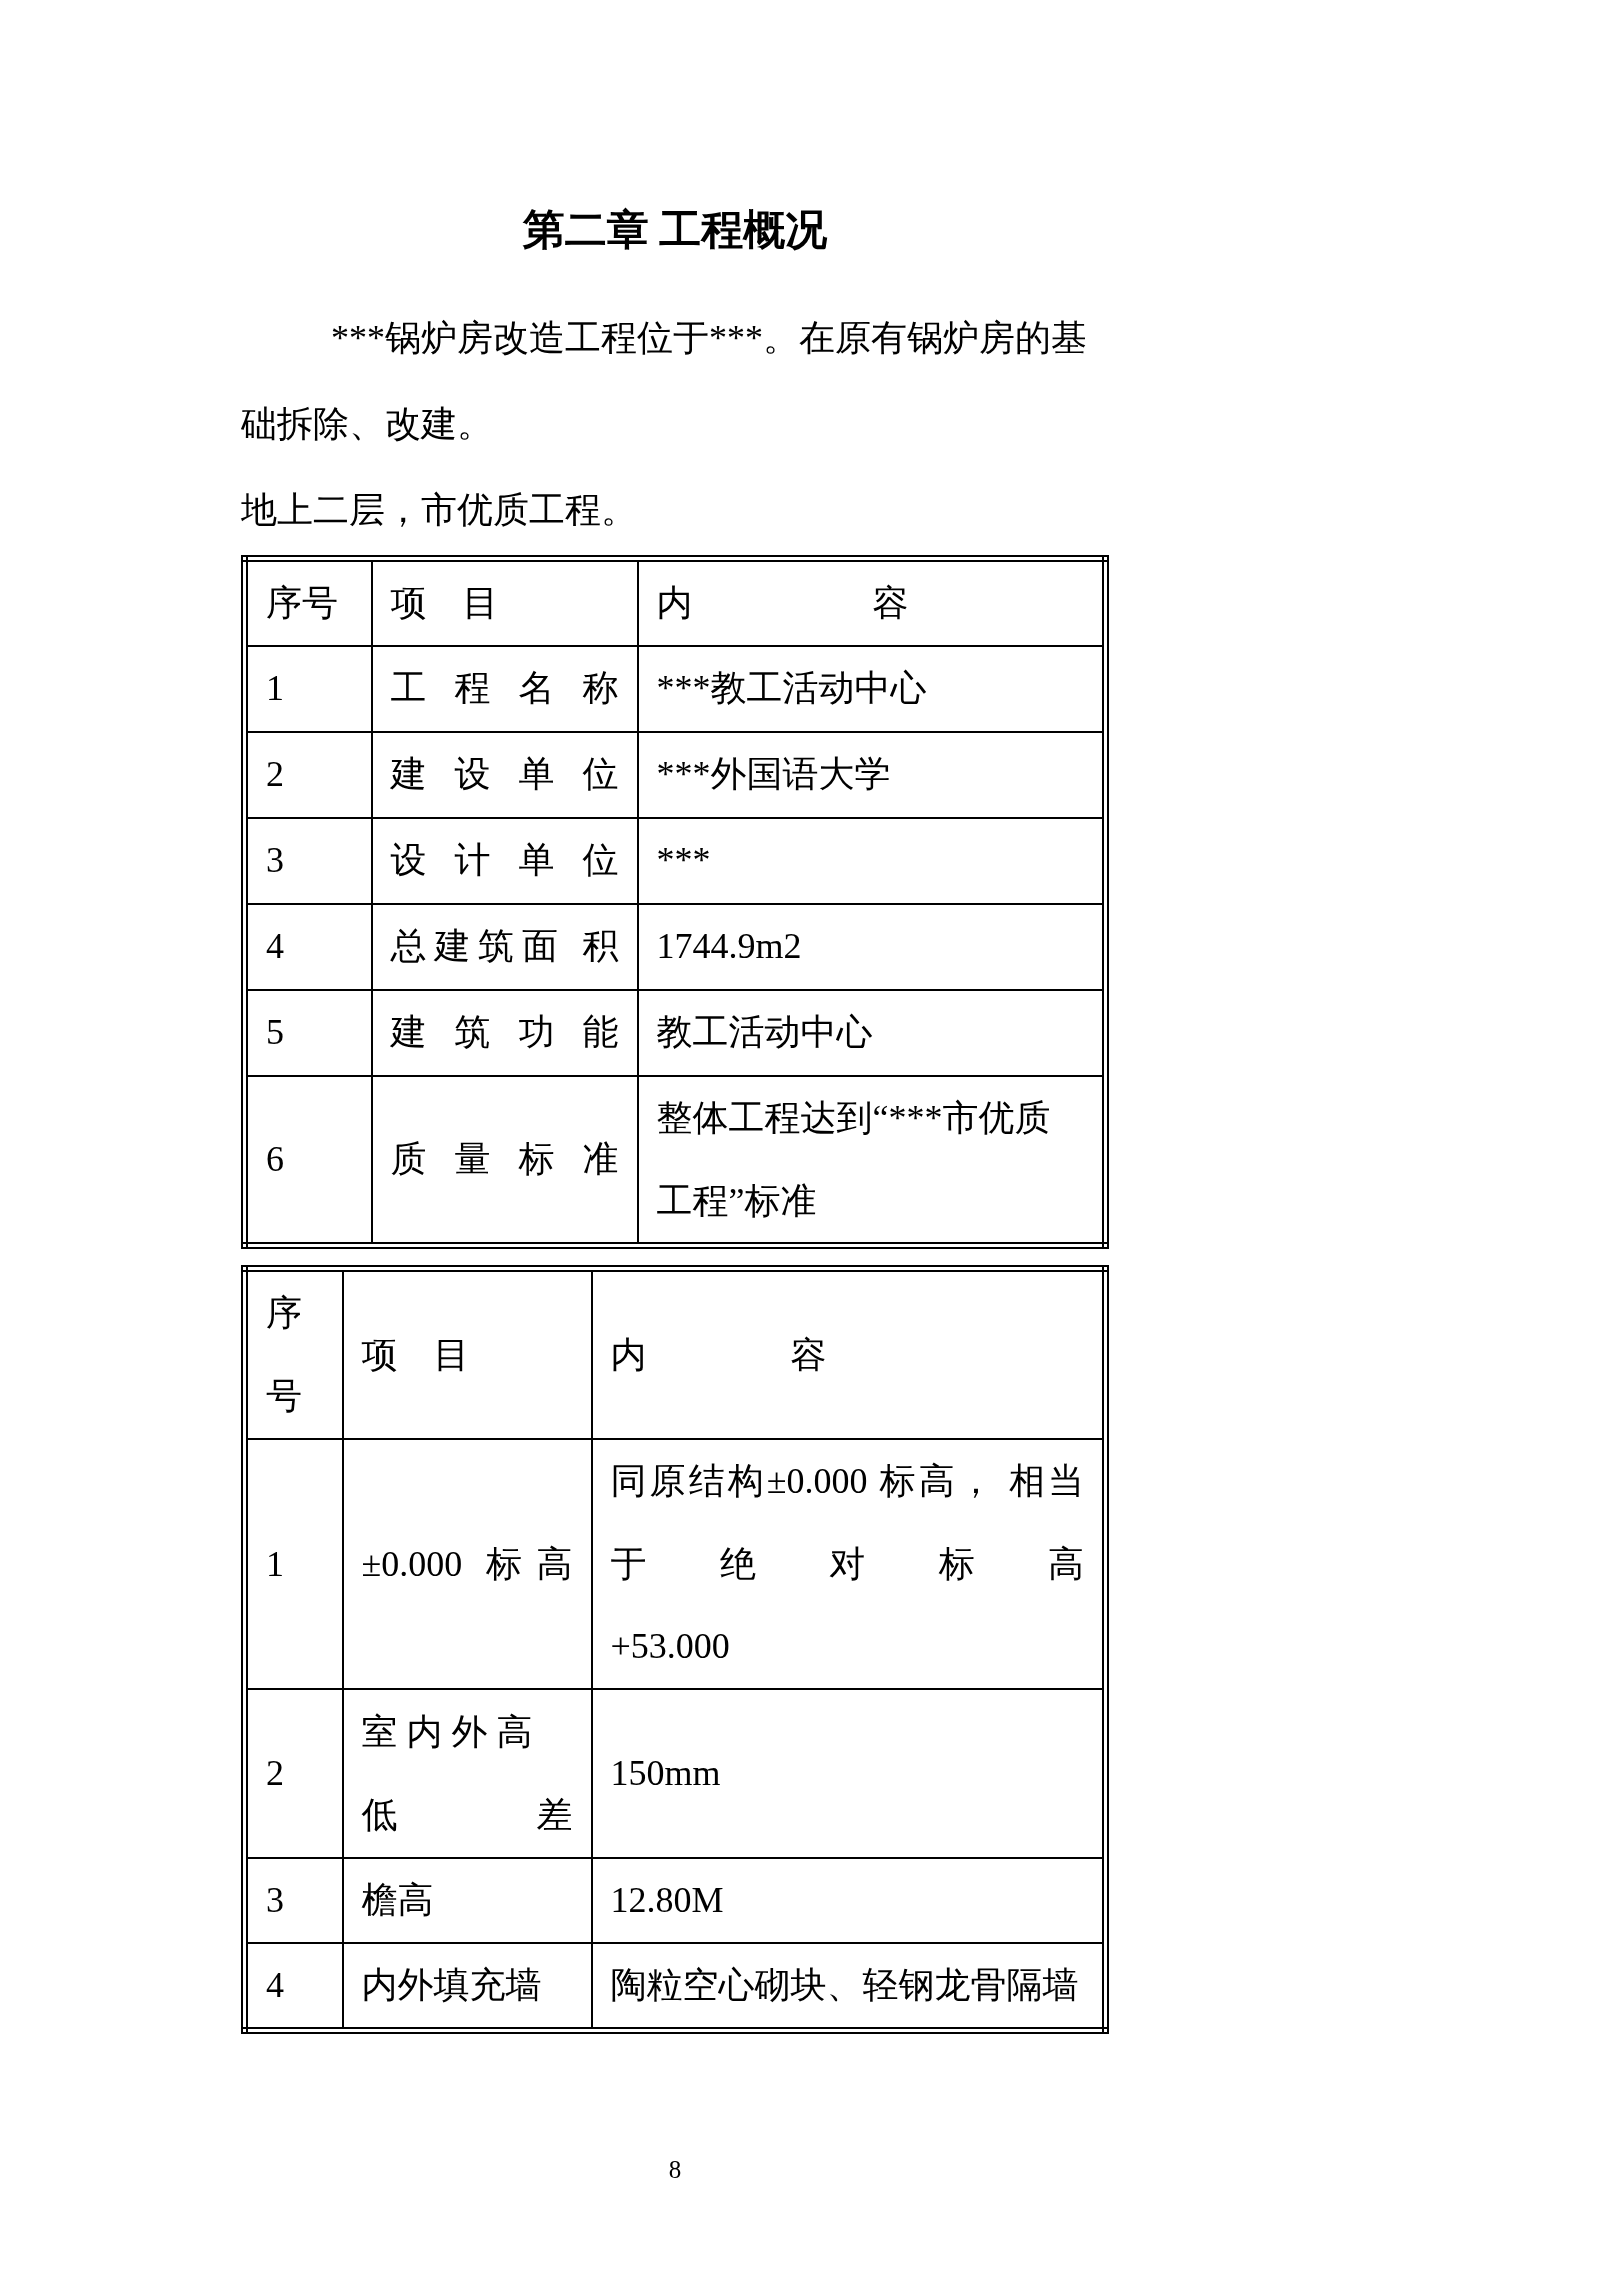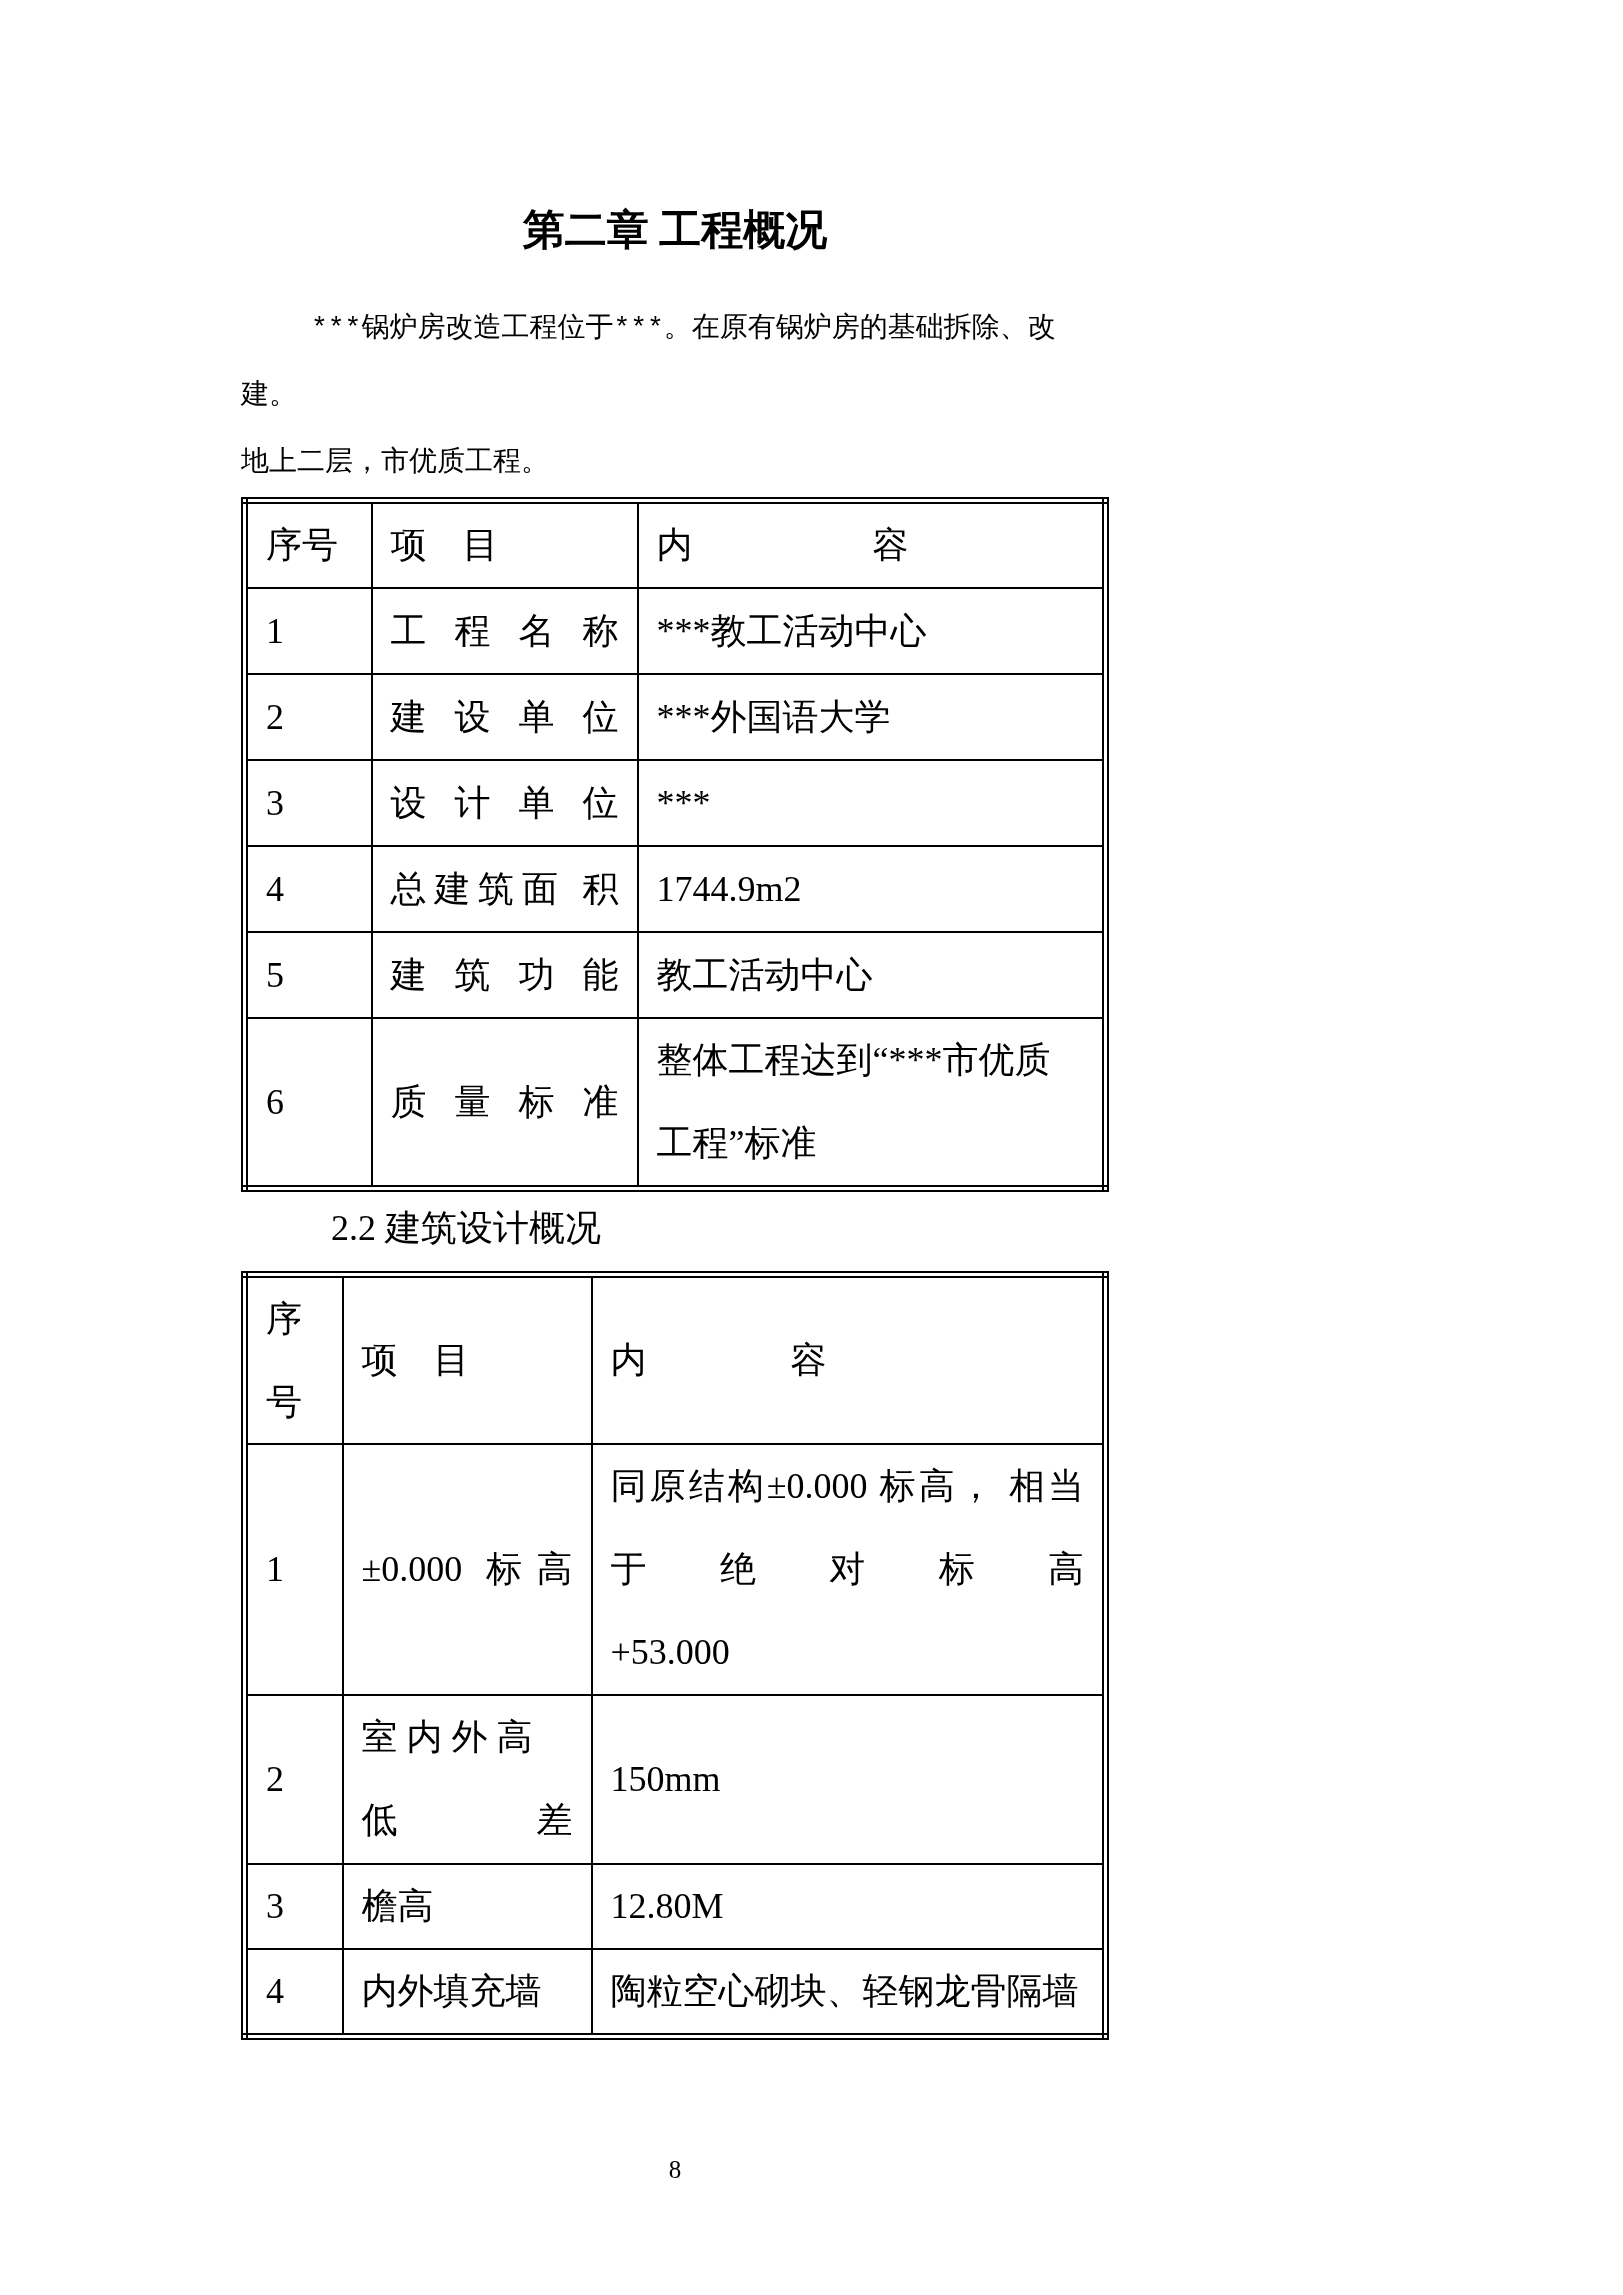--- a/index.html
+++ b/index.html
@@ -28,23 +28,22 @@
     line-height: 1.3;
   }
   .sec {
     font-size: 36px;
     text-indent: 2.5em;
     line-height: 1.1;
   }
   .sec-1 { margin-top: 98px; }
   .sec-2 { margin-top: 9.2px; line-height: 1.5; }
   .para {
-    font-size: 28px;
+    font-size: 36px;
     line-height: 2.4;
-    font-family: Liberation Mono, monospace;
   }
   .para-first { margin-top: 37px; text-indent: 2.5em; }
   .tbl {
     width: 100%;
     border-collapse: collapse;
     table-layout: fixed;
     border: 7.9px double #000000;
   }
   .tbl th, .tbl td {
     border: 2px solid #000000;
@@ -138,21 +137,20 @@
           <td>教工活动中心</td>
         </tr>
         <tr>
           <td>6</td>
           <td class="jlabel">质 量 标 准</td>
           <td>整体工程达到“***市优质工程”标准</td>
         </tr>
       </tbody>
     </table>
 
-    <div class="sec sec-2">2.2 建筑设计概况</div>
 
     <table class="tbl tbl-2">
       <colgroup>
           <col class="t2c1">
           <col class="t2c2">
           <col>
         </colgroup>
       <tbody>
         <tr class="hdr-row">
           <th class="th-wrap">序号</th>

